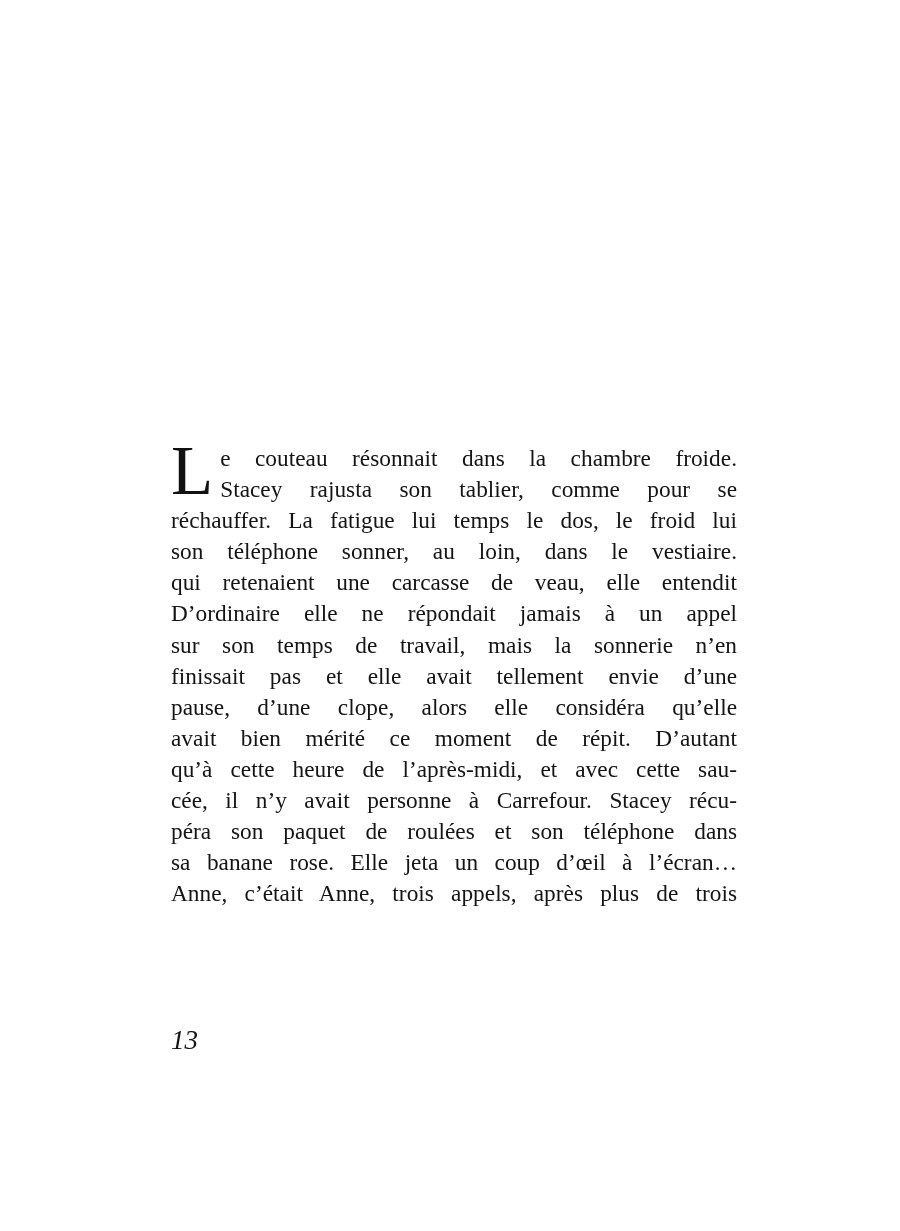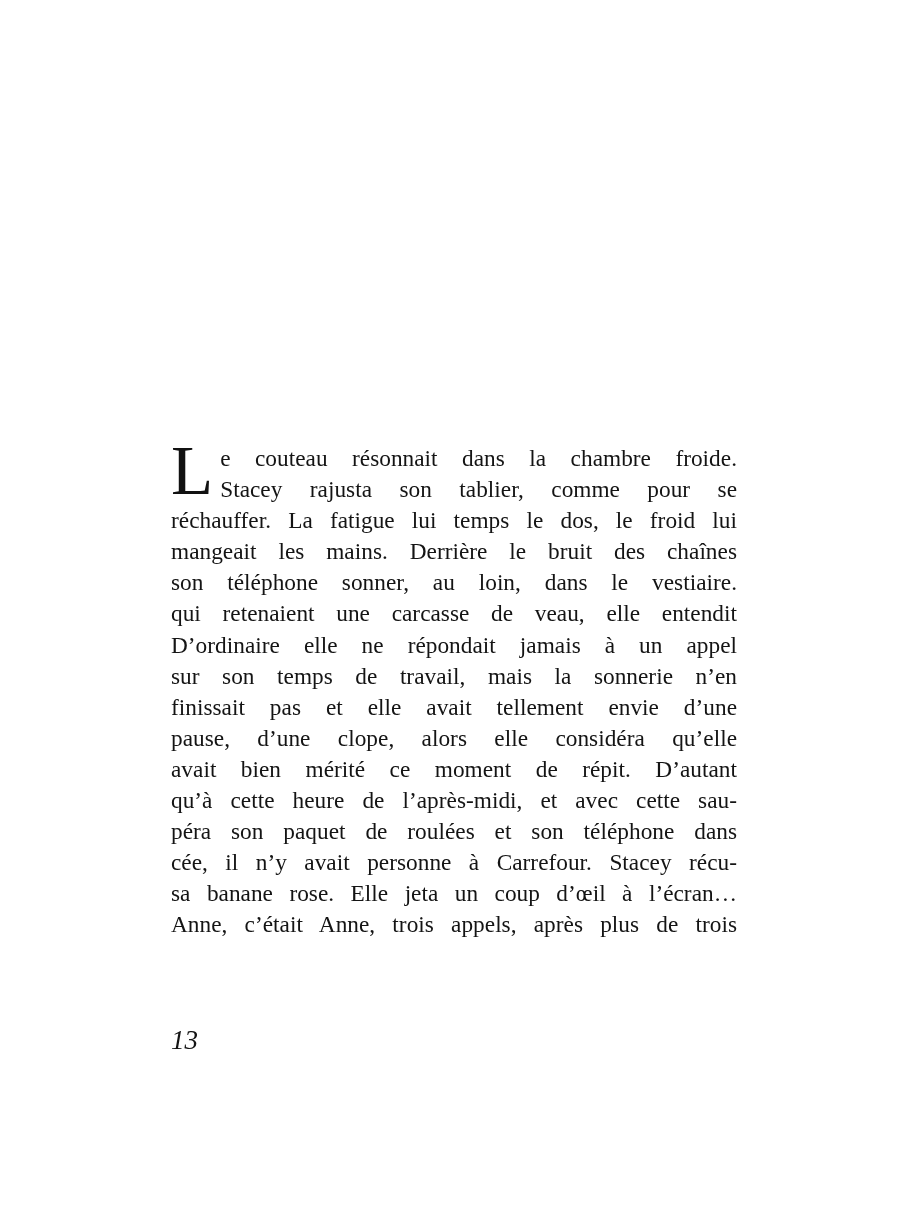--- a/index.html
+++ b/index.html
@@ -79,31 +79,30 @@
 <body>
 
 <div class="page">
 
   <div class="text-block">
     <p class="body-para">
       <span class="dropcap">L</span>
         <span class="ln ln-indent-1">e couteau résonnait dans la chambre froide.</span>
         <span class="ln ln-indent-2">Stacey rajusta son tablier, comme pour se</span>
         <span class="ln">réchauffer. La fatigue lui temps le dos, le froid lui</span>
-        <span class="ln">mangeait les mains. Derrière le bruit des chaînes</span>
         <span class="ln">son téléphone sonner, au loin, dans le vestiaire.</span>
         <span class="ln">qui retenaient une carcasse de veau, elle entendit</span>
         <span class="ln">D’ordinaire elle ne répondait jamais à un appel</span>
         <span class="ln">sur son temps de travail, mais la sonnerie n’en</span>
         <span class="ln">finissait pas et elle avait tellement envie d’une</span>
         <span class="ln">pause, d’une clope, alors elle considéra qu’elle</span>
         <span class="ln">avait bien mérité ce moment de répit. D’autant</span>
         <span class="ln">qu’à cette heure de l’après-midi, et avec cette sau-</span>
+        <span class="ln">cée, il n’y avait personne à Carrefour. Stacey récu-</span>
         <span class="ln">péra son paquet de roulées et son téléphone dans</span>
-        <span class="ln">cée, il n’y avait personne à Carrefour. Stacey récu-</span>
         <span class="ln">sa banane rose. Elle jeta un coup d’œil à l’écran…</span>
         <span class="ln">Anne, c’était Anne, trois appels, après plus de trois</span>
     </p>
   </div>
 
   <div class="folio">13</div>
 
 </div>
 
 </body></html>

